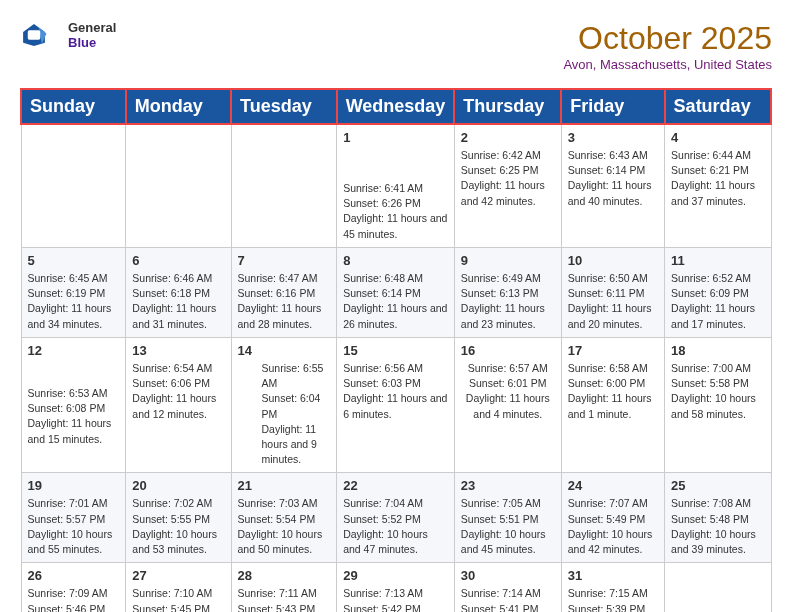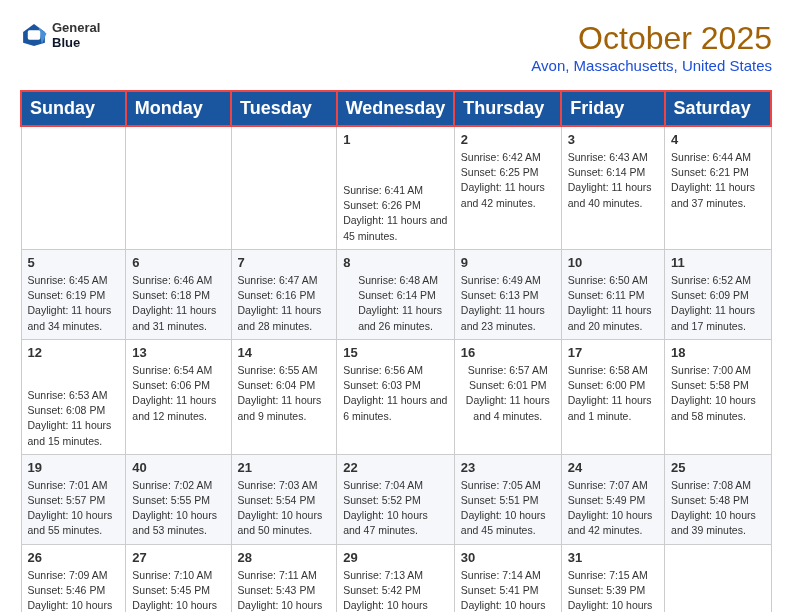--- a/index.html
+++ b/index.html
@@ -12,45 +12,45 @@
     }
     .header {
       display: flex;
       justify-content: space-between;
       align-items: flex-start;
       margin-bottom: 16px;
     }
     .logo {
       display: flex;
       align-items: center;
-      gap: 4px;
+      gap: 20px;
     }
     .logo-text {
       display: flex;
       flex-direction: column;
       font-size: 13px;
       font-weight: bold;
     }
     .logo-general { color: #333; }
-    .logo-blue { color: #0f172a; }
+    .logo-blue { color: #4c1d95; }
     .logo-icon {
       width: 28px;
       height: 28px;
     }
     .title-block {
       text-align: right;
     }
     .month-title {
       font-size: 32px;
       color: #a16207;
       font-weight: normal;
     }
     .location {
-      font-size: 15px;
-      color: #1d4ed8;
+      font-size: 13px;
+      color: #701a75;
       text-align: center;
     }
     .calendar {
       width: 100%;
       border-collapse: collapse;
       border: 1px solid #ccc;
     }
     .calendar th {
       background: #1a56a0;
       color: #fff;
@@ -162,21 +162,21 @@
 Daylight: 11 hours and 31 minutes.</div>
         </td>
         <td>
           <span class="day-number">7</span>
           <div class="day-info" style="white-space: pre-line;">Sunrise: 6:47 AM
 Sunset: 6:16 PM
 Daylight: 11 hours and 28 minutes.</div>
         </td>
         <td>
           <span class="day-number">8</span>
-          <div class="day-info" style="white-space: pre-line; margin-left: 15px;">Sunrise: 6:48 AM
+          <div class="day-info" style="white-space: pre-line;">Sunrise: 6:48 AM
 Sunset: 6:14 PM
 Daylight: 11 hours and 26 minutes.</div>
         </td>
         <td>
           <span class="day-number">9</span>
           <div class="day-info" style="white-space: pre-line;">Sunrise: 6:49 AM
 Sunset: 6:13 PM
 Daylight: 11 hours and 23 minutes.</div>
         </td>
         <td>
@@ -200,21 +200,21 @@
 Daylight: 11 hours and 15 minutes.</div>
         </td>
         <td>
           <span class="day-number">13</span>
           <div class="day-info" style="white-space: pre-line;">Sunrise: 6:54 AM
 Sunset: 6:06 PM
 Daylight: 11 hours and 12 minutes.</div>
         </td>
         <td>
           <span class="day-number">14</span>
-          <div class="day-info" style="white-space: pre-line;">Sunrise: 6:55 AM
+          <div class="day-info" style="white-space: pre-line; margin-left: 24px;">Sunrise: 6:55 AM
 Sunset: 6:04 PM
 Daylight: 11 hours and 9 minutes.</div>
         </td>
         <td>
           <span class="day-number">15</span>
           <div class="day-info" style="white-space: pre-line;">Sunrise: 6:56 AM
 Sunset: 6:03 PM
 Daylight: 11 hours and 6 minutes.</div>
         </td>
         <td>
@@ -237,21 +237,21 @@
         </td>
       </tr>
       <tr>
         <td>
           <span class="day-number">19</span>
           <div class="day-info" style="white-space: pre-line;">Sunrise: 7:01 AM
 Sunset: 5:57 PM
 Daylight: 10 hours and 55 minutes.</div>
         </td>
         <td>
-          <span class="day-number">40</span>
+          <span class="day-number">20</span>
           <div class="day-info" style="white-space: pre-line;">Sunrise: 7:02 AM
 Sunset: 5:55 PM
 Daylight: 10 hours and 53 minutes.</div>
         </td>
         <td>
           <span class="day-number">21</span>
           <div class="day-info" style="white-space: pre-line;">Sunrise: 7:03 AM
 Sunset: 5:54 PM
 Daylight: 10 hours and 50 minutes.</div>
         </td>

